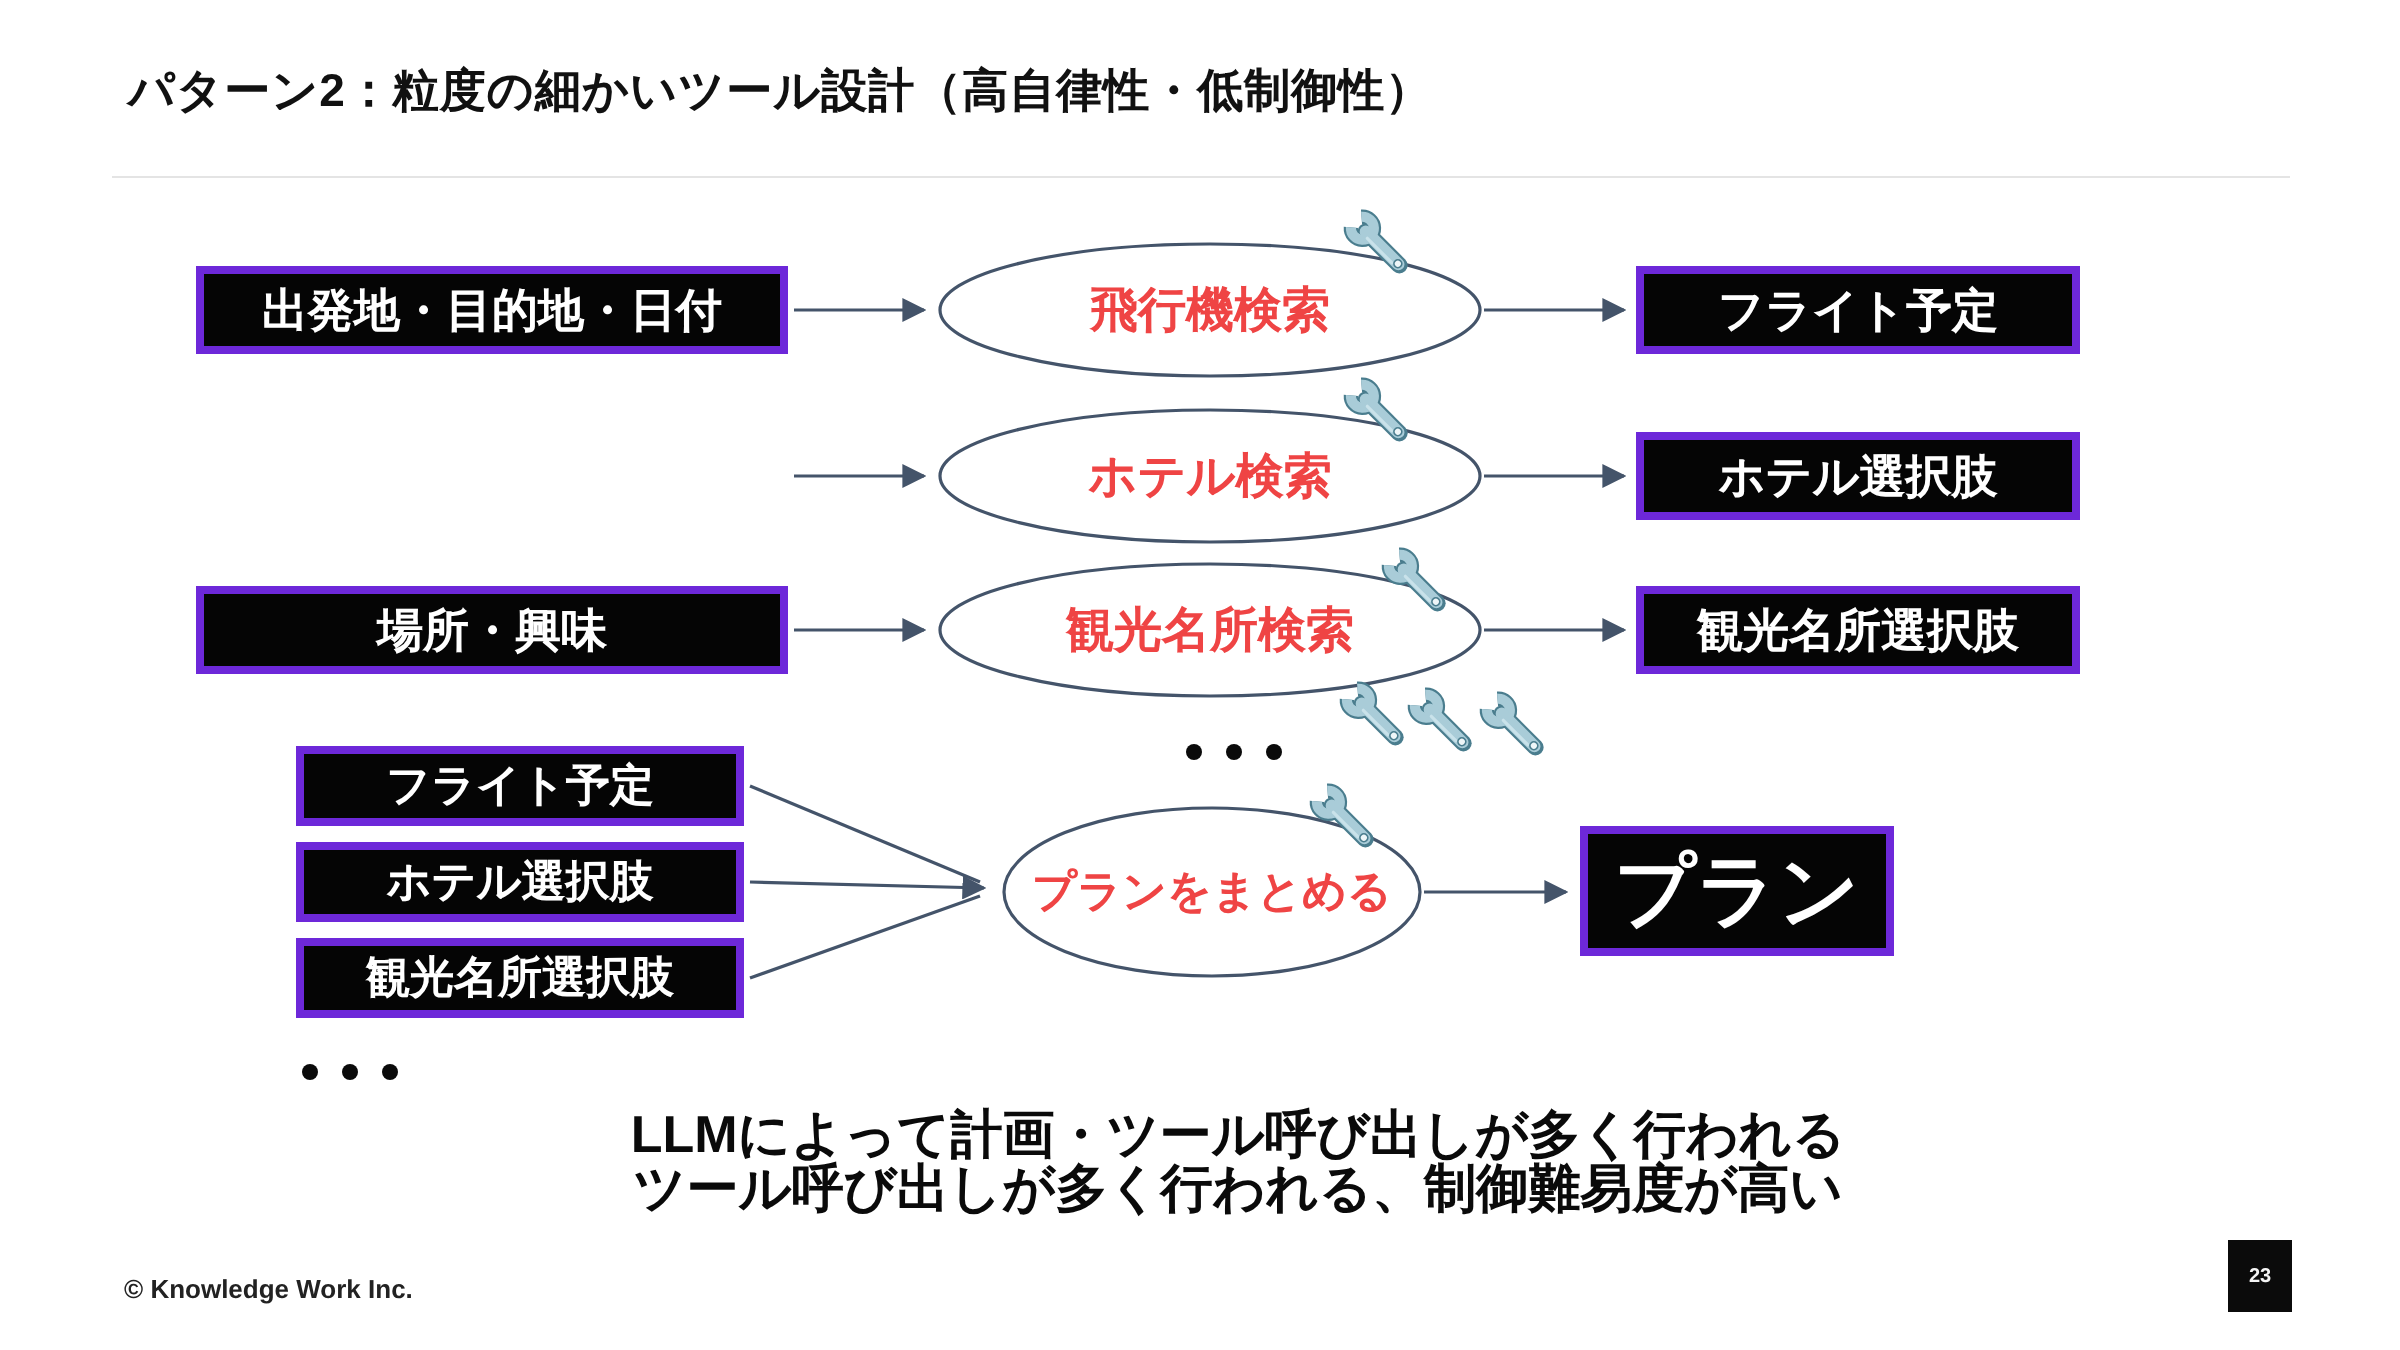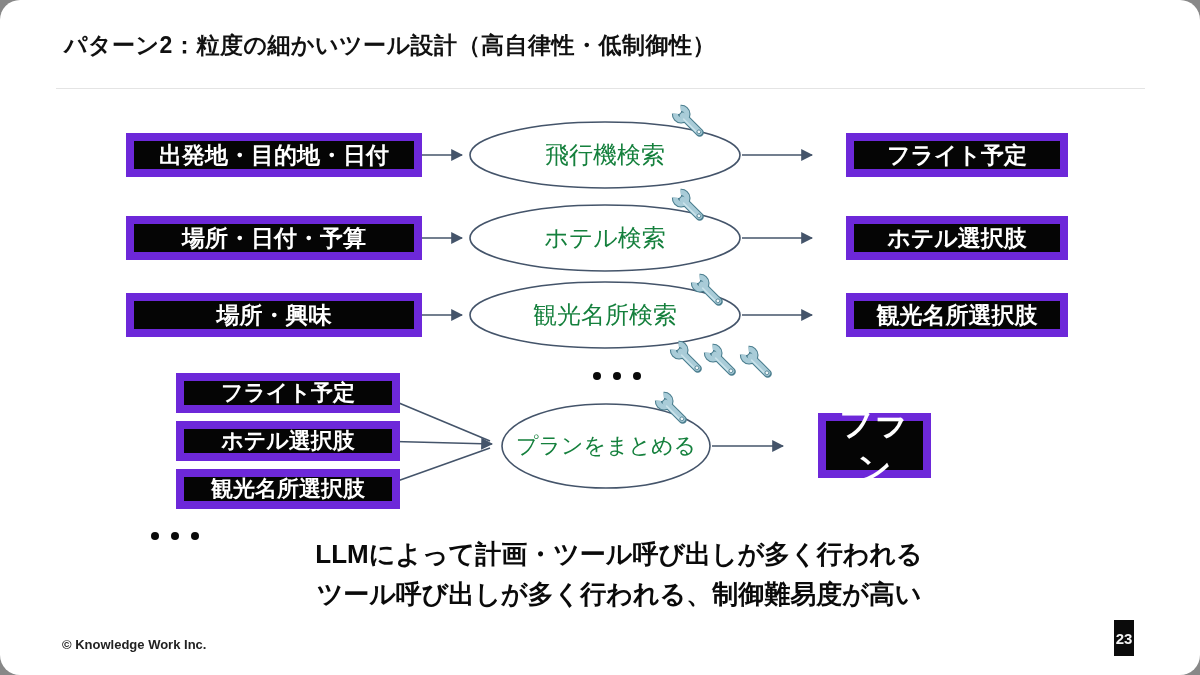--- a/index.html
+++ b/index.html
@@ -1,57 +1,57 @@
 <!DOCTYPE html>
 <html><head>
 <meta charset="utf-8">
 <style>
   * { margin:0; padding:0; box-sizing:border-box; }
   body { font-family:"Liberation Sans","DejaVu Sans",sans-serif; background:#888; }
   .slide {
     position:relative; width:1200px; height:675px; background:#ffffff;
-    overflow:hidden; margin:0 auto;border-radius:20px;
+    overflow:hidden; margin:0 auto;
   }
   .abs { position:absolute;font-weight:bold; }
   .title {
     left:64px; top:30px; font-size:23px; font-weight:bold; color:#111;
     letter-spacing:0.5px; z-index:3;
   }
   .logo {
     top:38px; right:52px; font-size:19px; font-weight:800; color:#1a1a1a;
     letter-spacing:1px; z-index:3;
   }
   .divider { left:56px; top:88px; width:1089px; height:1px; background:#e4e4e4; }
   svg.layer { position:absolute; left:0; top:0; z-index:1; }
   .box {
-    position:absolute; background:#050505; border:8px solid #6d28d9; color:#ffffff;
+    position:absolute; background:#050505; border:4px solid #6d28d9; color:#ffffff;
     font-weight:bold; display:flex; align-items:center; justify-content:center;
-    z-index:2; text-align:center;margin-left:28px;
+    z-index:2; text-align:center;
   }
   .io  { width:296px; height:44px; font-size:23px; left:98px; }
   .out { width:222px; height:44px; font-size:23px; left:818px; }
   .st  { width:224px; height:40px; font-size:22px; left:148px; }
-  .plan-box { left:790px; top:413px; width:113px; height:65px; font-size:34px; }
+  .plan-box { left:790px; top:413px; width:157px; height:65px; font-size:40px; }
   .elabel {
     position:absolute; display:flex; align-items:center; justify-content:center;
-    font-weight:normal; color:#15803d; z-index:2; text-align:right;
+    font-weight:bold; color:#ef4444; z-index:2; text-align:right;
   }
   .el-row { left:470px; width:270px; height:44px; font-size:24px; }
   .el-plan { left:502px; top:406px; width:208px; height:80px; font-size:22px;
              line-height:1.28; flex-direction:row; }
   .dots { position:absolute; display:flex; gap:12px; z-index:2; }
   .dot { width:8px; height:8px; border-radius:50%; background:#0a0a0a; }
   .note {
     position:absolute; left:0; width:1200px; padding-left:38px; text-align:center;
     font-size:26px; font-weight:bold; color:#0a0a0a; z-index:2;
   }
   .footer { left:62px; top:637px; font-size:13px; color:#222; z-index:3; }
   .pagenum {
-    left:1114px; top:620px; width:20px; height:36px; background:#0b0b0b;
-    color:#f5f5f5; font-size:15px; display:flex; align-items:center;
+    left:1114px; top:620px; width:32px; height:36px; background:#0b0b0b;
+    color:#f5f5f5; font-size:10px; display:flex; align-items:center;
     justify-content:center; z-index:3;
   }
 </style>
 </head>
 <body>
 
 <div class="slide">
 
   <div class="abs title">パターン2：粒度の細かいツール設計（高自律性・低制御性）</div>
   <div class="abs divider"></div>
@@ -109,21 +109,20 @@
       </g>
     <g transform="translate(661.5 389.8) scale(0.72) rotate(-45 16 28)">
         <use href="#wrench"></use>
       </g>
   </svg>
 
   <div class="box io" style="top:133px">出発地・目的地・日付</div>
   <div class="elabel el-row" style="top:133px">飛行機検索</div>
   <div class="box out" style="top:133px">フライト予定</div>
 
-  <div class="box io" style="top:216px">場所・日付・予算</div>
   <div class="elabel el-row" style="top:216px">ホテル検索</div>
   <div class="box out" style="top:216px">ホテル選択肢</div>
 
   <div class="box io" style="top:293px">場所・興味</div>
   <div class="elabel el-row" style="top:293px">観光名所検索</div>
   <div class="box out" style="top:293px">観光名所選択肢</div>
 
   <div class="dots" style="left:593px; top:372px;">
     <span class="dot"></span>
     <span class="dot"></span>
@@ -139,19 +138,19 @@
     <span class="dot"></span>
     <span class="dot"></span>
   </div>
 
   <div class="elabel el-plan">
     <span>プランを</span>
     <span>まとめる</span>
   </div>
   <div class="box plan-box">プラン</div>
 
-  <div class="note" style="top:537px">LLMによって計画・ツール呼び出しが多く行われる</div>
+  <div class="note" style="top:550px">LLMによって計画・ツール呼び出しが多く行われる</div>
   <div class="note" style="top:577px">ツール呼び出しが多く行われる、制御難易度が高い</div>
 
   <div class="abs footer">© Knowledge Work Inc.</div>
   <div class="abs pagenum">23</div>
 
 </div>
 
 </body></html>

